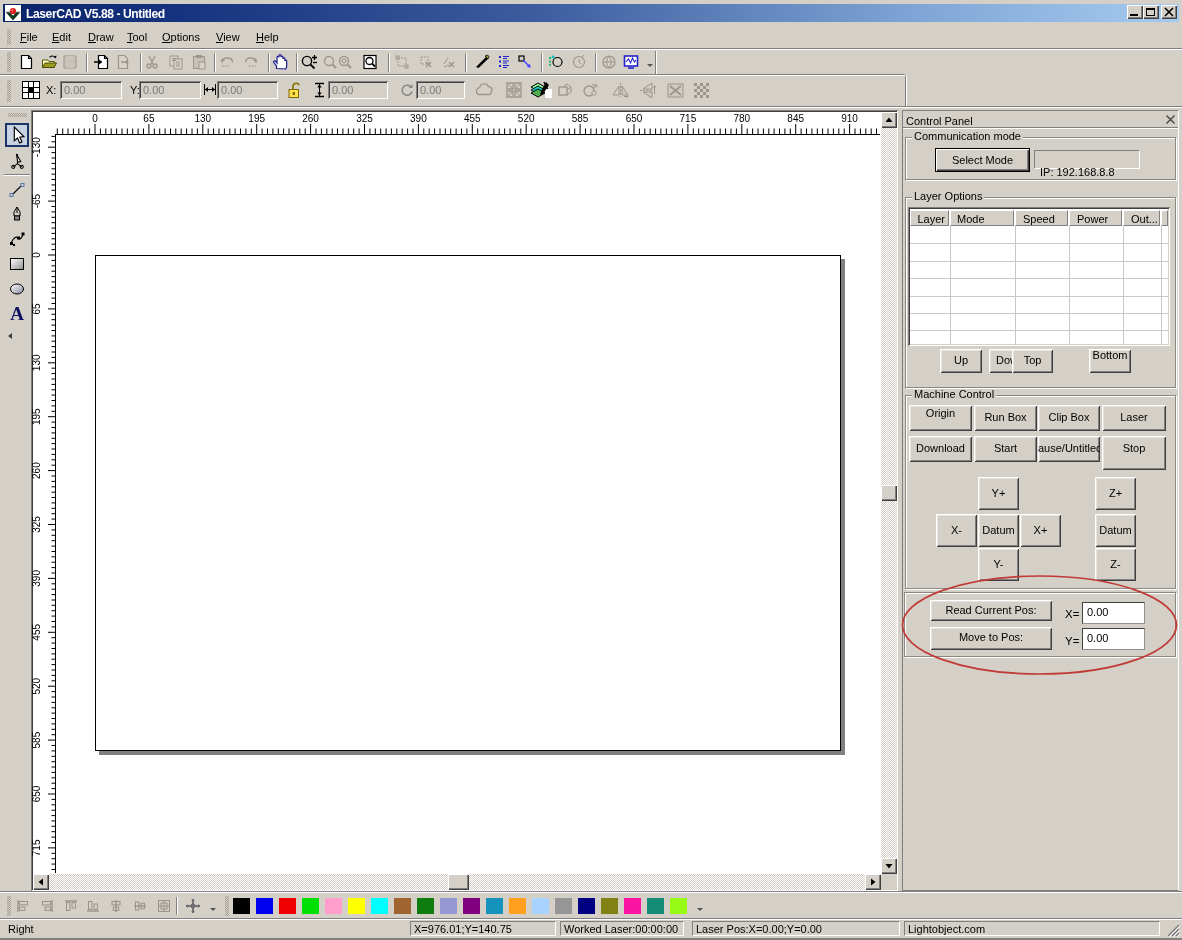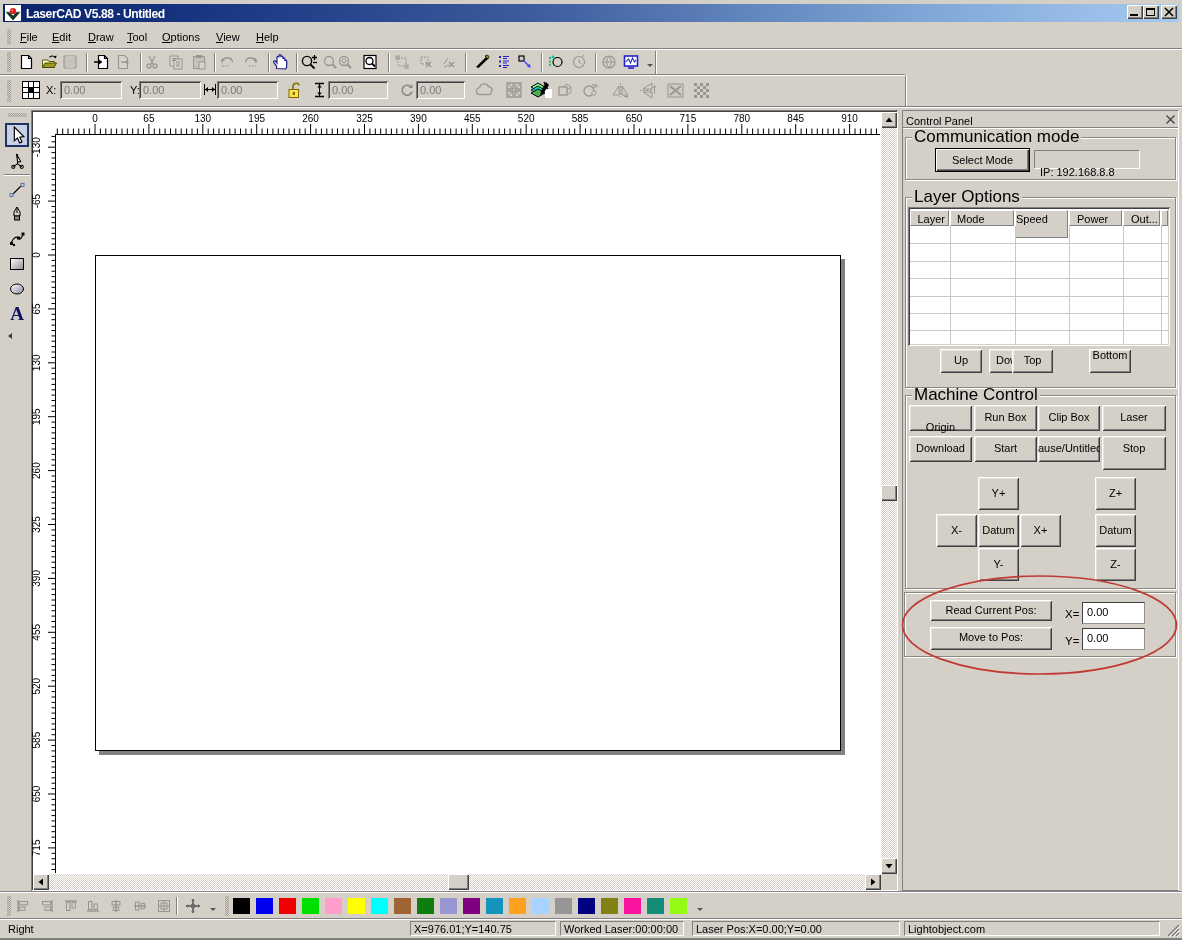--- a/index.html
+++ b/index.html
@@ -5,21 +5,21 @@
 html,body { width:1182px; height:940px; overflow:hidden; }
 body { background:#d4d0c8; font-family:"Liberation Sans",sans-serif; font-size:11px; color:#000; position:relative; }
 .ab { position:absolute; }
 .btn { position:absolute; background:#d4d0c8; text-align:center;
   box-shadow: inset 1px 1px 0 #ffffff, inset -1px -1px 0 #404040, inset 2px 2px 0 #e6e3de, inset -2px -2px 0 #808080;
   font-size:11px; }
 .fld2 { box-shadow: inset 1px 1px 0 #808080, inset -1px -1px 0 #ffffff, inset 2px 2px 0 #404040, inset -2px -2px 0 #d4d0c8;
   background:#d4d0c8; color:#7a7a7a; padding:3px 0 0 4px; font-size:11px; }
 .sunk2 { box-shadow: inset 1px 1px 0 #808080, inset -1px -1px 0 #ffffff, inset 2px 2px 0 #404040, inset -2px -2px 0 #d4d0c8; }
 .grp { position:absolute; border:1px solid #8a887f; box-shadow: inset 1px 1px 0 #fff, 1px 1px 0 #fff; }
-.grplbl { position:absolute; background:#d4d0c8; padding:0 2px; font-size:17px; line-height:11px; }
+.grplbl { position:absolute; background:#d4d0c8; padding:0 2px; font-size:11px; line-height:11px; }
 .vsep { width:2px; border-left:1px solid #808080; border-right:1px solid #fff; }
 .hsep { height:2px; border-top:1px solid #808080; border-bottom:1px solid #fff; }
 .grip,.griph { background-image: conic-gradient(#a29e96 0 25%, transparent 0 50%, #a29e96 0 75%, transparent 0); background-size:2px 2px; }
 .lbl { font-size:11px; }
 .hdrcell { background:#d4d0c8; border-top:1px solid #fff; border-left:1px solid #fff; border-right:1px solid #808080; border-bottom:1px solid #808080; font-size:11px; padding-top:2px; }
 .dither { background-image: conic-gradient(#fff 0 25%, #d4d0c8 0 50%, #fff 0 75%, #d4d0c8 0); background-size:2px 2px; }
 .sbtn { position:absolute; background:#d4d0c8; box-shadow: inset 1px 1px 0 #ffffff, inset -1px -1px 0 #404040, inset -2px -2px 0 #808080; }
 
 </style></head><body>
 <div class="ab" style="left:0;top:0;width:1182px;height:2px;background:#d4d0c8"></div>
@@ -395,42 +395,42 @@
 <div class="ab" style="left:903px;top:128px;width:275px;height:1px;background:#fff"></div>
 <div class="grp" style="left:905px;top:137px;width:271px;height:43px"></div>
 <div class="grplbl" style="left:912px;top:131px">Communication mode</div>
 <div class="ab" style="left:935px;top:148px;width:95px;height:24px;border:1px solid #000;background:#d4d0c8;box-shadow: inset 1px 1px 0 #fff, inset -1px -1px 0 #404040, inset -2px -2px 0 #808080;text-align:center;padding-top:5px">Select Mode</div>
 <div class="ab" style="left:1034px;top:150px;width:106px;height:19px;border:1px solid #808080;border-bottom-color:#fff;border-right-color:#fff;padding:15px 0 0 5px">IP: 192.168.8.8</div>
 <div class="grp" style="left:905px;top:197px;width:271px;height:191px"></div>
 <div class="grplbl" style="left:912px;top:191px">Layer Options</div>
 <div class="ab sunk2" style="left:908px;top:207px;width:262px;height:139px;background:#fff"></div>
 <div class="ab hdrcell" style="left:909.5px;top:209.5px;width:39.5px;height:16px;padding-left:7px">Layer</div>
 <div class="ab hdrcell" style="left:950px;top:209.5px;width:64px;height:16px;padding-left:6px">Mode</div>
-<div class="ab hdrcell" style="left:1015px;top:209.5px;width:53px;height:28px;padding-left:0">Speed</div>
+<div class="ab hdrcell" style="left:1015px;top:209.5px;width:53px;height:16px;padding-left:7px">Speed</div>
 <div class="ab hdrcell" style="left:1069px;top:209.5px;width:53px;height:16px;padding-left:7px">Power</div>
 <div class="ab hdrcell" style="left:1123px;top:209.5px;width:37px;height:16px;padding-left:7px">Out...</div>
 <div class="ab hdrcell" style="left:1161px;top:209.5px;width:7px;height:16px"></div>
 <div class="ab" style="left:910px;top:243px;width:258px;height:1px;background:#c8c8c8"></div>
 <div class="ab" style="left:910px;top:261px;width:258px;height:1px;background:#c8c8c8"></div>
 <div class="ab" style="left:910px;top:278px;width:258px;height:1px;background:#c8c8c8"></div>
 <div class="ab" style="left:910px;top:296px;width:258px;height:1px;background:#c8c8c8"></div>
 <div class="ab" style="left:910px;top:313px;width:258px;height:1px;background:#c8c8c8"></div>
 <div class="ab" style="left:910px;top:330px;width:258px;height:1px;background:#c8c8c8"></div>
 <div class="ab" style="left:949.5px;top:226px;width:1px;height:119px;background:#c8c8c8"></div>
 <div class="ab" style="left:1014.5px;top:226px;width:1px;height:119px;background:#c8c8c8"></div>
 <div class="ab" style="left:1068.5px;top:226px;width:1px;height:119px;background:#c8c8c8"></div>
 <div class="ab" style="left:1122.5px;top:226px;width:1px;height:119px;background:#c8c8c8"></div>
 <div class="ab" style="left:1160.5px;top:226px;width:1px;height:119px;background:#c8c8c8"></div>
 <div class="btn" style="left:940px;top:349px;width:42px;height:24px;padding-top:5px">Up</div>
 <div class="btn" style="left:989px;top:349px;width:42px;height:24px;padding-top:5px">Down</div>
 <div class="btn" style="left:1012px;top:349px;width:41px;height:24px;padding-top:5px">Top</div>
 <div class="btn" style="left:1089px;top:349px;width:42px;height:24px;">Bottom</div>
 <div class="grp" style="left:905px;top:395px;width:271px;height:194px"></div>
 <div class="grplbl" style="left:912px;top:389px">Machine Control</div>
-<div class="btn" style="left:909px;top:405px;width:63px;height:26px;padding-top:16px">Origin</div>
+<div class="btn" style="left:909px;top:405px;width:63px;height:26px;padding-top:2px">Origin</div>
 <div class="btn" style="left:974px;top:405px;width:63px;height:26px;padding-top:6px">Run Box</div>
 <div class="btn" style="left:1038px;top:405px;width:62px;height:26px;padding-top:6px">Clip Box</div>
 <div class="btn" style="left:1102px;top:405px;width:64px;height:26px;padding-top:6px">Laser</div>
 <div class="btn" style="left:909px;top:436px;width:63px;height:26px;padding-top:6px;overflow:hidden;white-space:nowrap">Download</div>
 <div class="btn" style="left:974px;top:436px;width:63px;height:26px;padding-top:6px;overflow:hidden;white-space:nowrap">Start</div>
 <div class="btn" style="left:1038px;top:436px;width:62px;height:26px;padding-top:6px;overflow:hidden;white-space:nowrap">ause/Untitled</div>
 <div class="btn" style="left:1102px;top:436px;width:64px;height:34px;padding-top:6px;overflow:hidden;white-space:nowrap">Stop</div>
 <div class="btn" style="left:978px;top:477px;width:41px;height:33px;padding-top:10px">Y+</div>
 <div class="btn" style="left:936px;top:514px;width:41px;height:33px;padding-top:10px">X-</div>
 <div class="btn" style="left:978px;top:514px;width:41px;height:33px;padding-top:10px">Datum</div>

